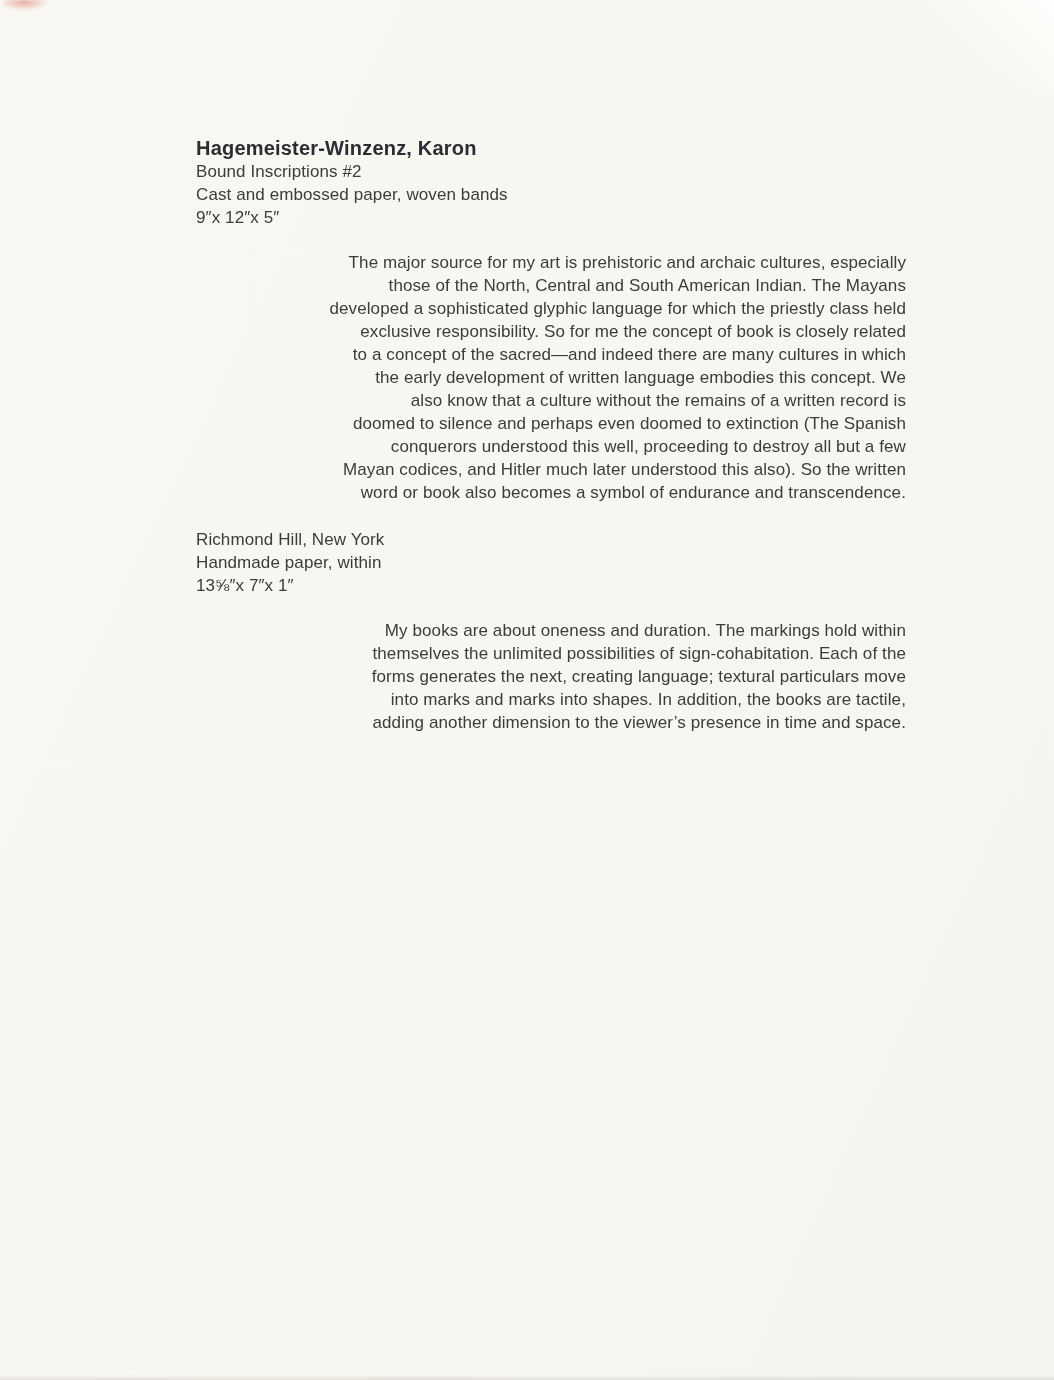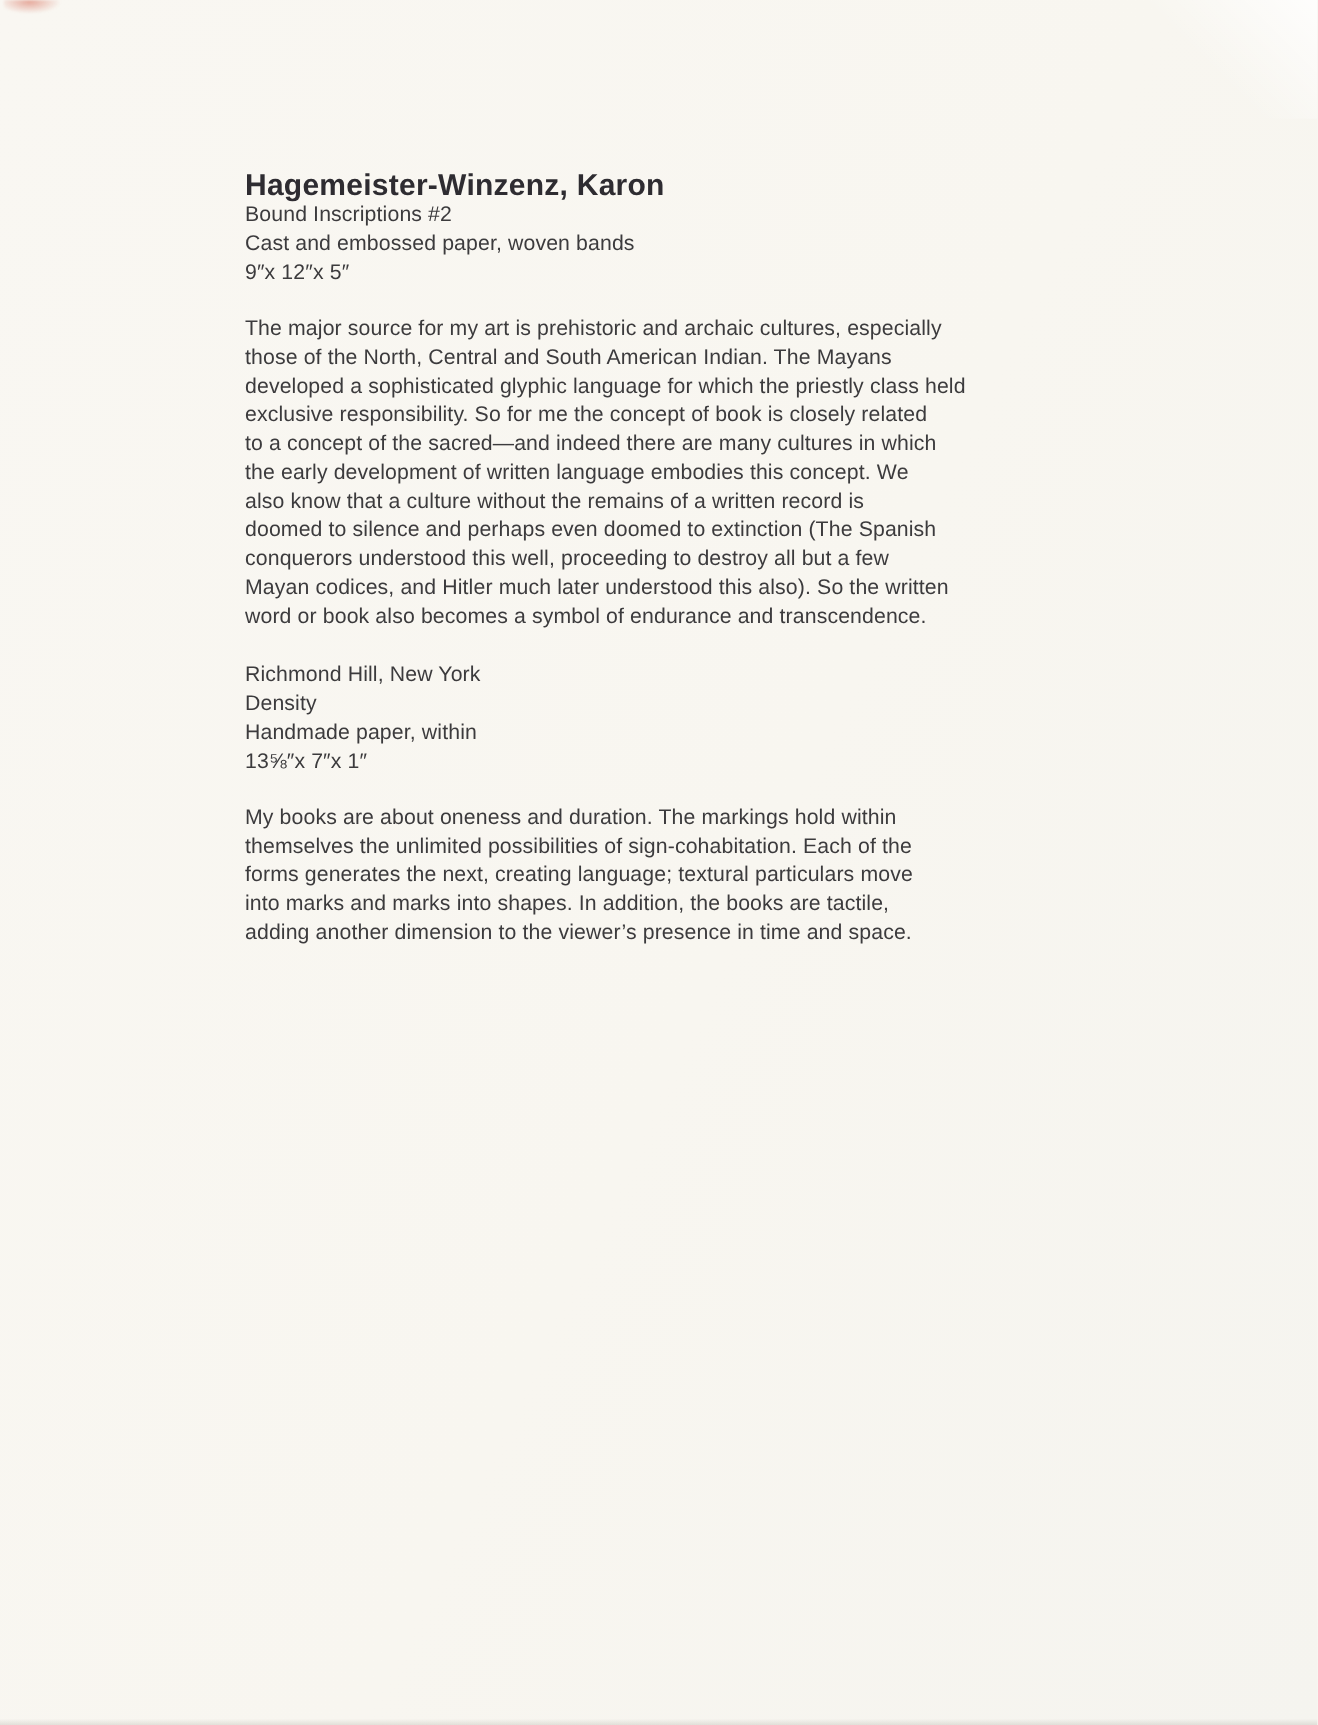--- a/index.html
+++ b/index.html
@@ -54,33 +54,34 @@
     position: absolute;
     left: 196px;
     top: 137px;
     width: 710px;
     color: #3c3b3d;
     font-size: 17px;
     line-height: 23px;
     letter-spacing: 0.1px;
   }
   .entry-name {
-    font-size: 24px;
+    font-size: 20px;
     font-weight: 700;
     color: #2e2c31;
     margin: 0;
     line-height: 23px;
     letter-spacing: 0.2px;
   }
   .entry-header div {
     margin: 0;
   }
   .statement {
     margin: 22px 0 0 0;
     white-space: pre-line;
+    text-align: right;
   }
   .entry + .entry {
     margin-top: 24px;
   }
 </style>
 </head>
 <body>
 
 <div class="page">
 
@@ -105,21 +106,20 @@
 also know that a culture without the remains of a written record is
 doomed to silence and perhaps even doomed to extinction (The Spanish
 conquerors understood this well, proceeding to destroy all but a few
 Mayan codices, and Hitler much later understood this also). So the written
 word or book also becomes a symbol of endurance and transcendence.</p>
     </section>
 
     <section class="entry">
       <div class="entry-header">
         <div>Richmond Hill, New York</div>
-        <div>Density</div>
         <div>Handmade paper, within</div>
         <div>13⅝″x 7″x 1″</div>
       </div>
       <p class="statement">My books are about oneness and duration. The markings hold within
 themselves the unlimited possibilities of sign-cohabitation. Each of the
 forms generates the next, creating language; textural particulars move
 into marks and marks into shapes. In addition, the books are tactile,
 adding another dimension to the viewer’s presence in time and space.</p>
     </section>
 

